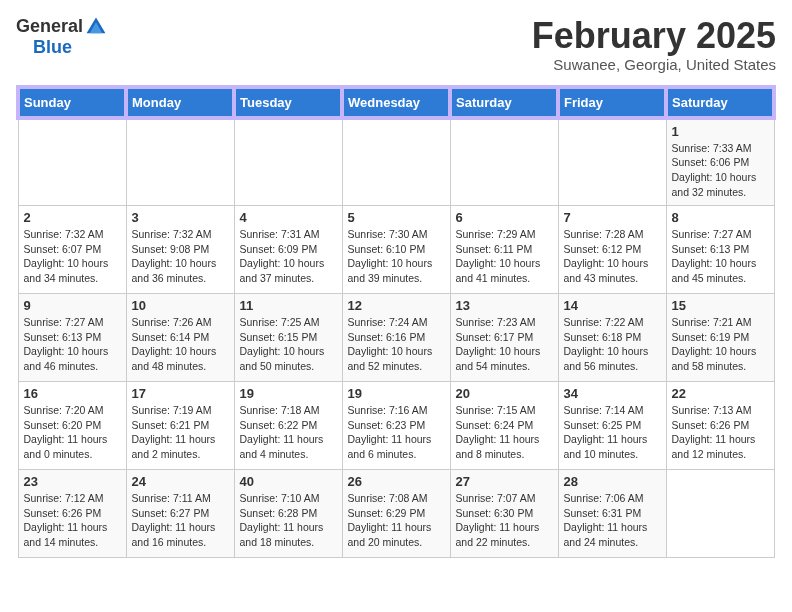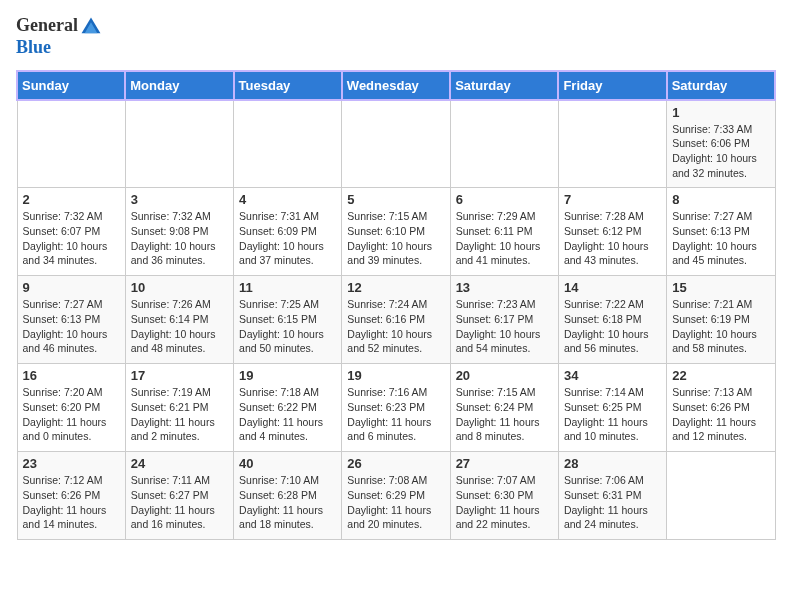--- a/index.html
+++ b/index.html
@@ -17,24 +17,23 @@
       margin-bottom: 12px;
     }
     .logo {
       display: flex;
       align-items: center;
     }
     .logo-text {
       font-size: 18px;
       font-weight: bold;
       line-height: 1.1;
-      font-family: Liberation Serif, serif;
     }
     .logo-general { color: #333; }
-    .logo-blue { color: #1a6abf; }
+    .logo-blue { color: #1a6abf; margin-left: 17px; }
     .logo-icon {
       width: 28px;
       height: 28px;
       margin-left: 2px;
     }
     .title-block { text-align: right; }
     .month-title {
       font-size: 36px;
       font-weight: bold;
       color: #333;
@@ -49,21 +48,21 @@
       border-collapse: collapse;
       table-layout: fixed;
     }
     thead th {
       background: #2e7bd6;
       color: #fff;
       font-size: 13px;
       font-weight: bold;
       padding: 6px 4px;
       text-align: left;
-      border: 2px solid #c4b5fd;
+      border: 4px solid #c4b5fd;
     }
     tbody td {
       border: 1px solid #ccc;
       vertical-align: top;
       padding: 4px 5px;
       height: 88px;
       font-size: 11px;
       color: #333;
       background: #fff;
     }
@@ -93,20 +92,24 @@
     <div>
       <div class="logo-text">
         <span class="logo-general">General</span><svg class="logo-icon" viewBox="0 0 28 28" style="vertical-align:middle;display:inline-block;width:22px;height:22px;">
             <polygon points="14,2 26,22 2,22" fill="#1a6abf"></polygon>
             <polygon points="14,8 22,22 6,22" fill="#5aacf0" opacity="0.7"></polygon>
           </svg><br>
         <span class="logo-blue">Blue</span>
       </div>
     </div>
   </div>
+  <div class="title-block">
+    <div class="month-title">February 2025</div>
+    <div class="location">Suwanee, Georgia, United States</div>
+  </div>
 </div>
 
 <table>
   <thead>
     <tr>
     <th>Sunday</th>
         <th>Monday</th>
         <th>Tuesday</th>
         <th>Wednesday</th>
         <th>Saturday</th>
@@ -143,21 +146,21 @@
 Daylight: 10 hours and 36 minutes.</div>
         </td>
         <td>
           <span class="day-num">4</span>
           <div class="day-info">Sunrise: 7:31 AM
 Sunset: 6:09 PM
 Daylight: 10 hours and 37 minutes.</div>
         </td>
         <td>
           <span class="day-num">5</span>
-          <div class="day-info">Sunrise: 7:15 AM
+          <div class="day-info">Sunrise: 7:30 AM
 Sunset: 6:10 PM
 Daylight: 10 hours and 39 minutes.</div>
         </td>
         <td>
           <span class="day-num">6</span>
           <div class="day-info">Sunrise: 7:29 AM
 Sunset: 6:11 PM
 Daylight: 10 hours and 41 minutes.</div>
         </td>
         <td>

